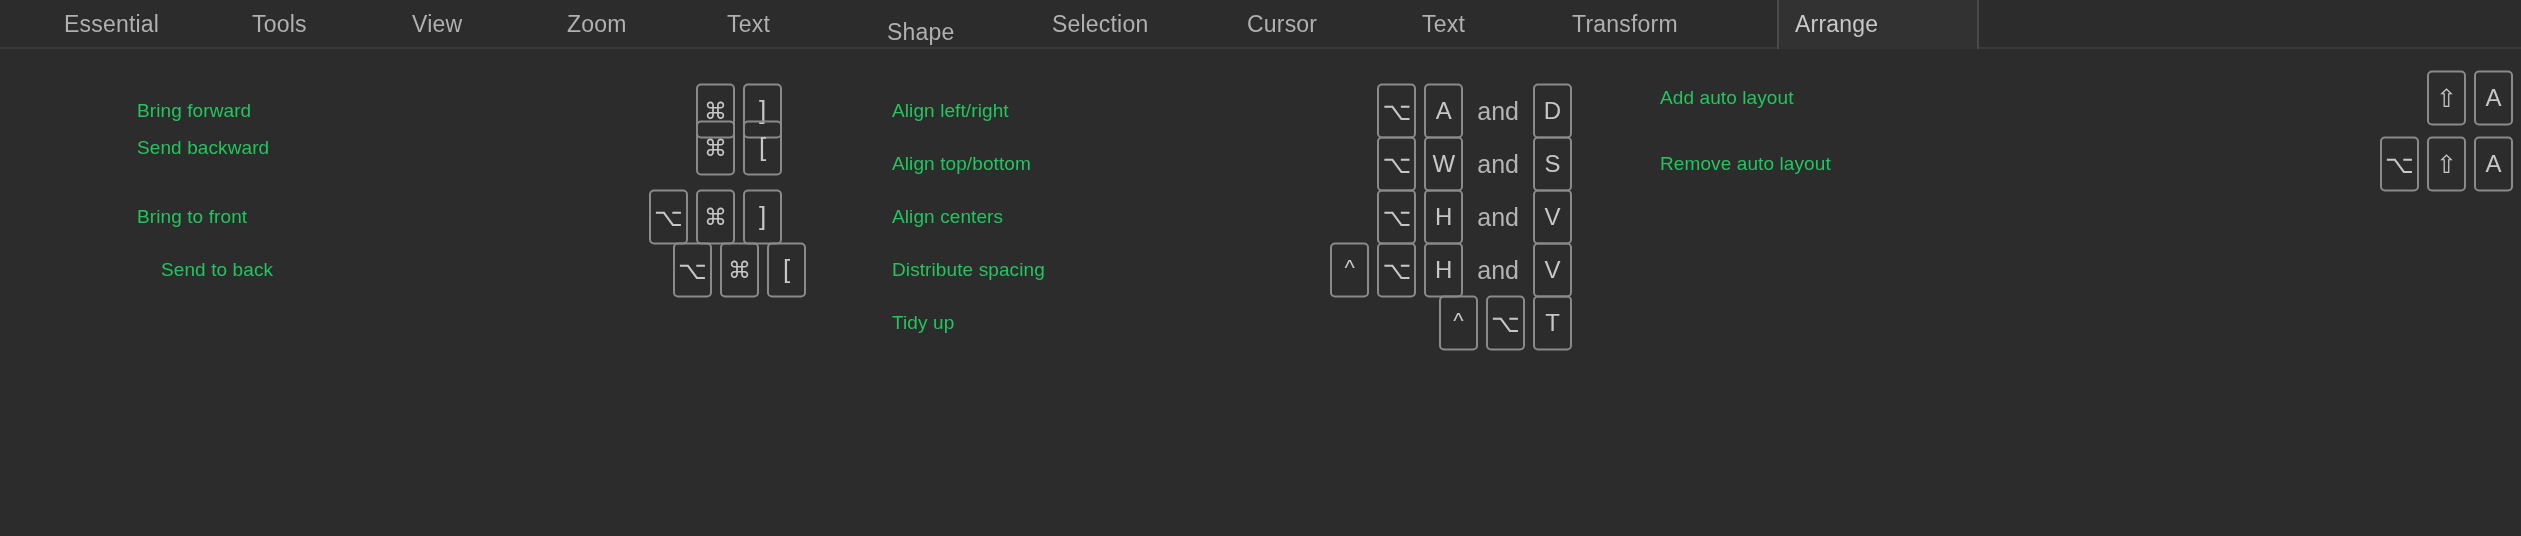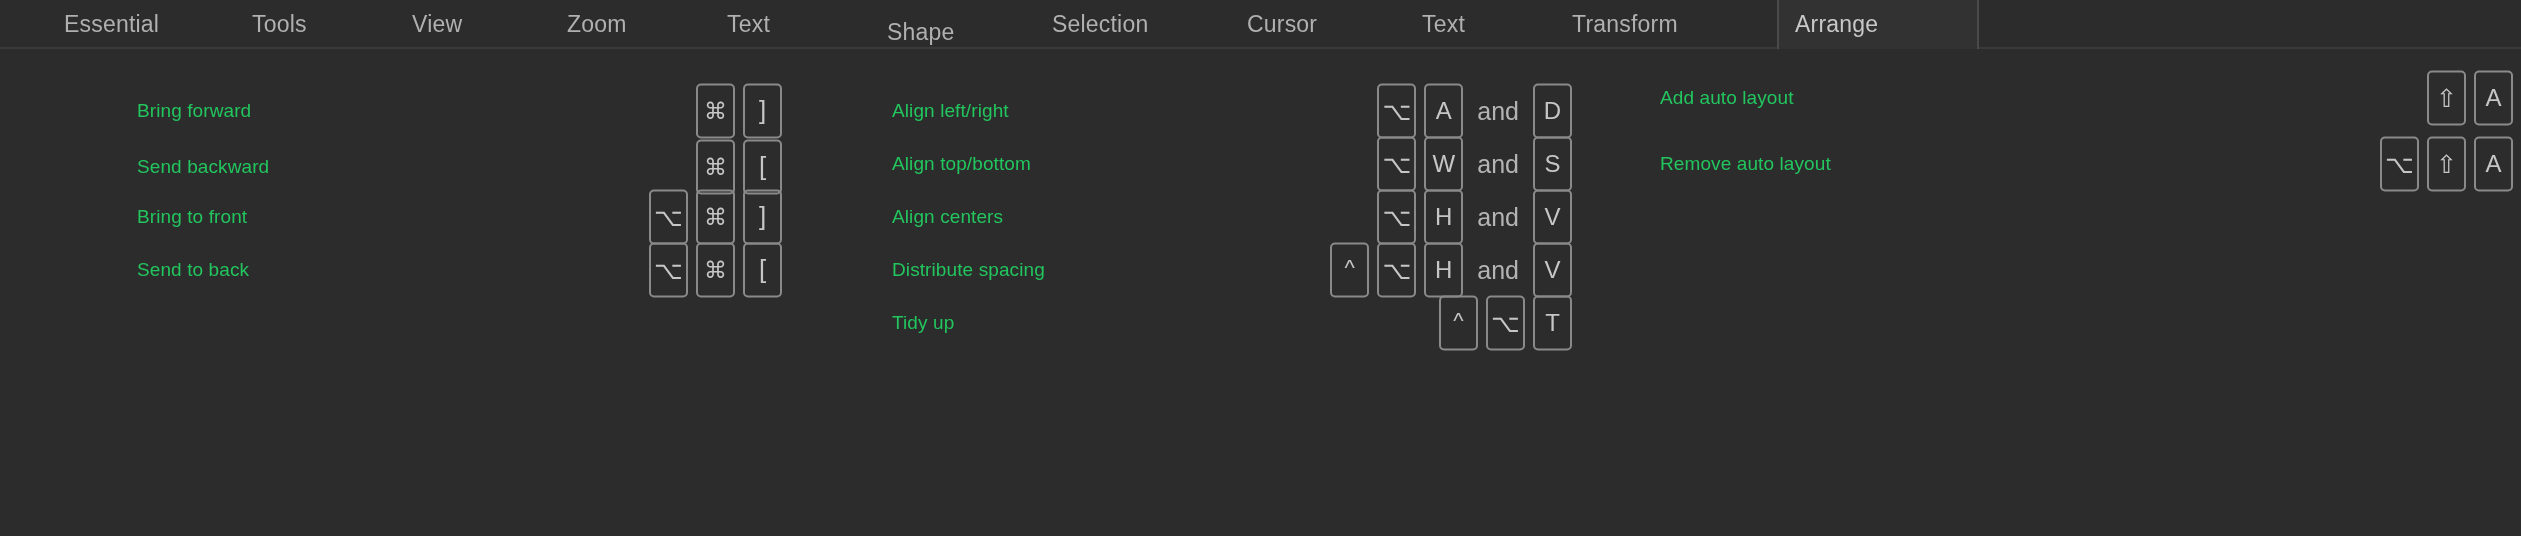--- a/index.html
+++ b/index.html
@@ -164,36 +164,36 @@
 
   <div class="content" id="content">
       <div class="column" style="left: 137px; width: 645px; height: 487px;">
         <div class="row" style="top: 35px; width: 645px;">
           <div class="row-label">Bring forward</div>
           <div class="keys right-anchor">
             <div class="key glyph-cmd">⌘</div>
             <div class="key glyph-bracket">]</div>
           </div>
         </div>
-        <div class="row" style="top: 91px; width: 645px;">
+        <div class="row" style="top: 72px; width: 645px;">
           <div class="row-label">Send backward</div>
           <div class="keys right-anchor">
             <div class="key glyph-cmd">⌘</div>
             <div class="key glyph-bracket">[</div>
           </div>
         </div>
         <div class="row" style="top: 141px; width: 645px;">
           <div class="row-label">Bring to front</div>
           <div class="keys right-anchor">
             <div class="key glyph-opt">⌥</div>
             <div class="key glyph-cmd">⌘</div>
             <div class="key glyph-bracket">]</div>
           </div>
         </div>
-        <div class="row" style="top: 194px; width: 645px;">
+        <div class="row" style="top: 194px; width: 645px; margin-left: 24px;">
           <div class="row-label">Send to back</div>
           <div class="keys right-anchor">
             <div class="key glyph-opt">⌥</div>
             <div class="key glyph-cmd">⌘</div>
             <div class="key glyph-bracket">[</div>
           </div>
         </div>
       </div>
       <div class="column" style="left: 892px; width: 680px; height: 525px;">
         <div class="row" style="top: 35px; width: 680px;">

